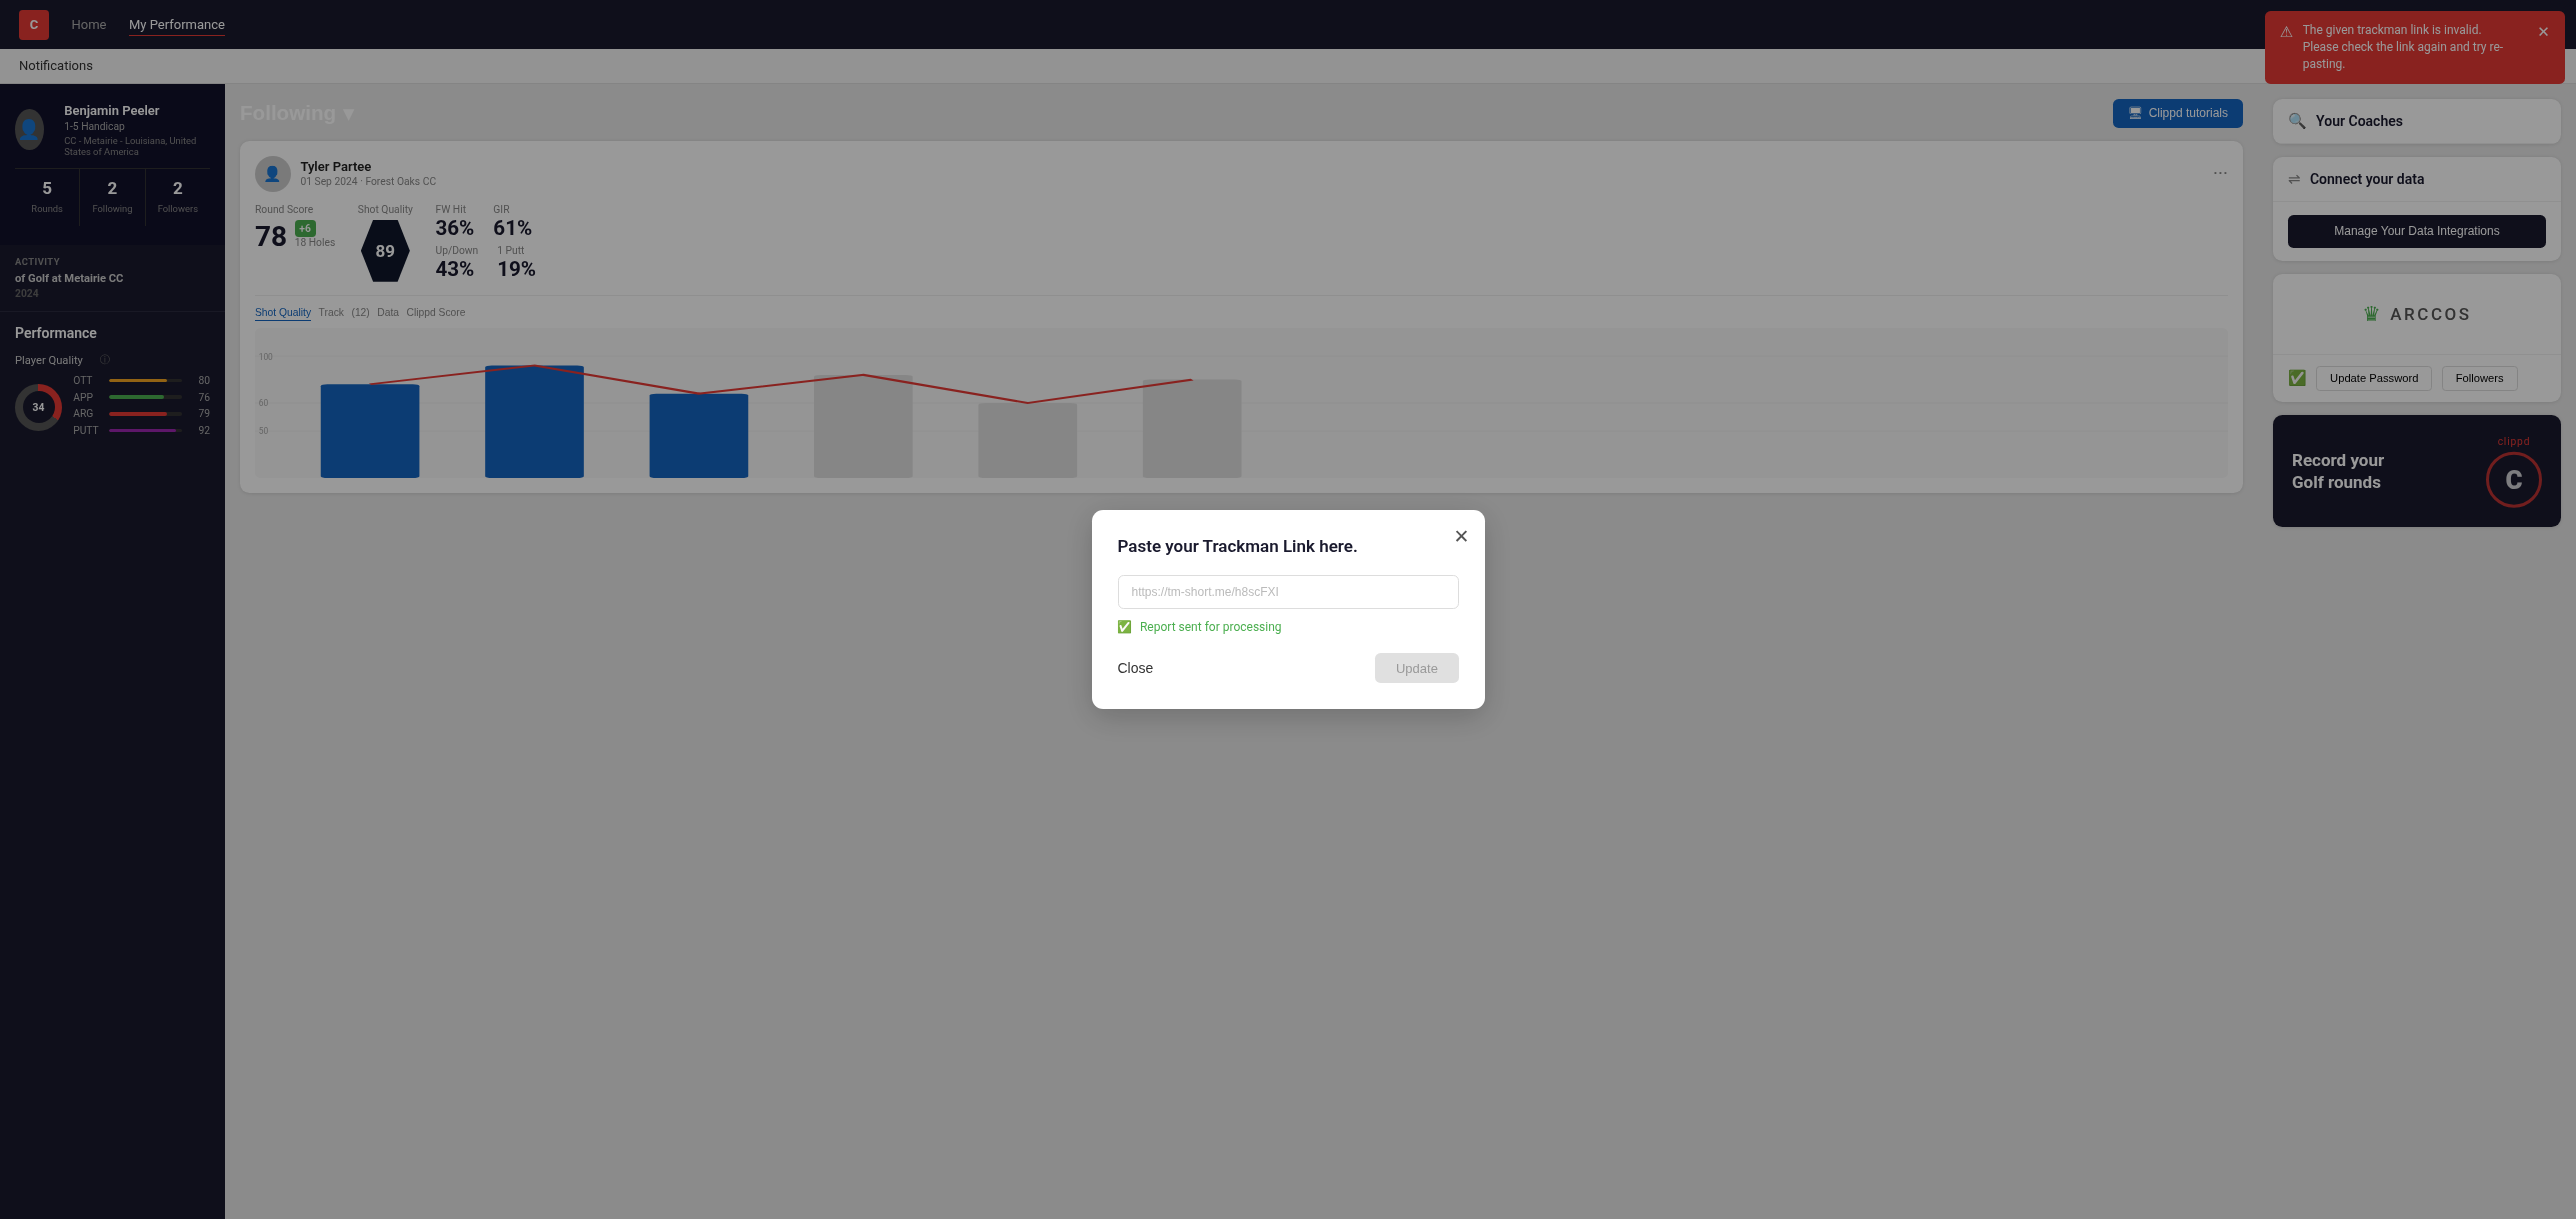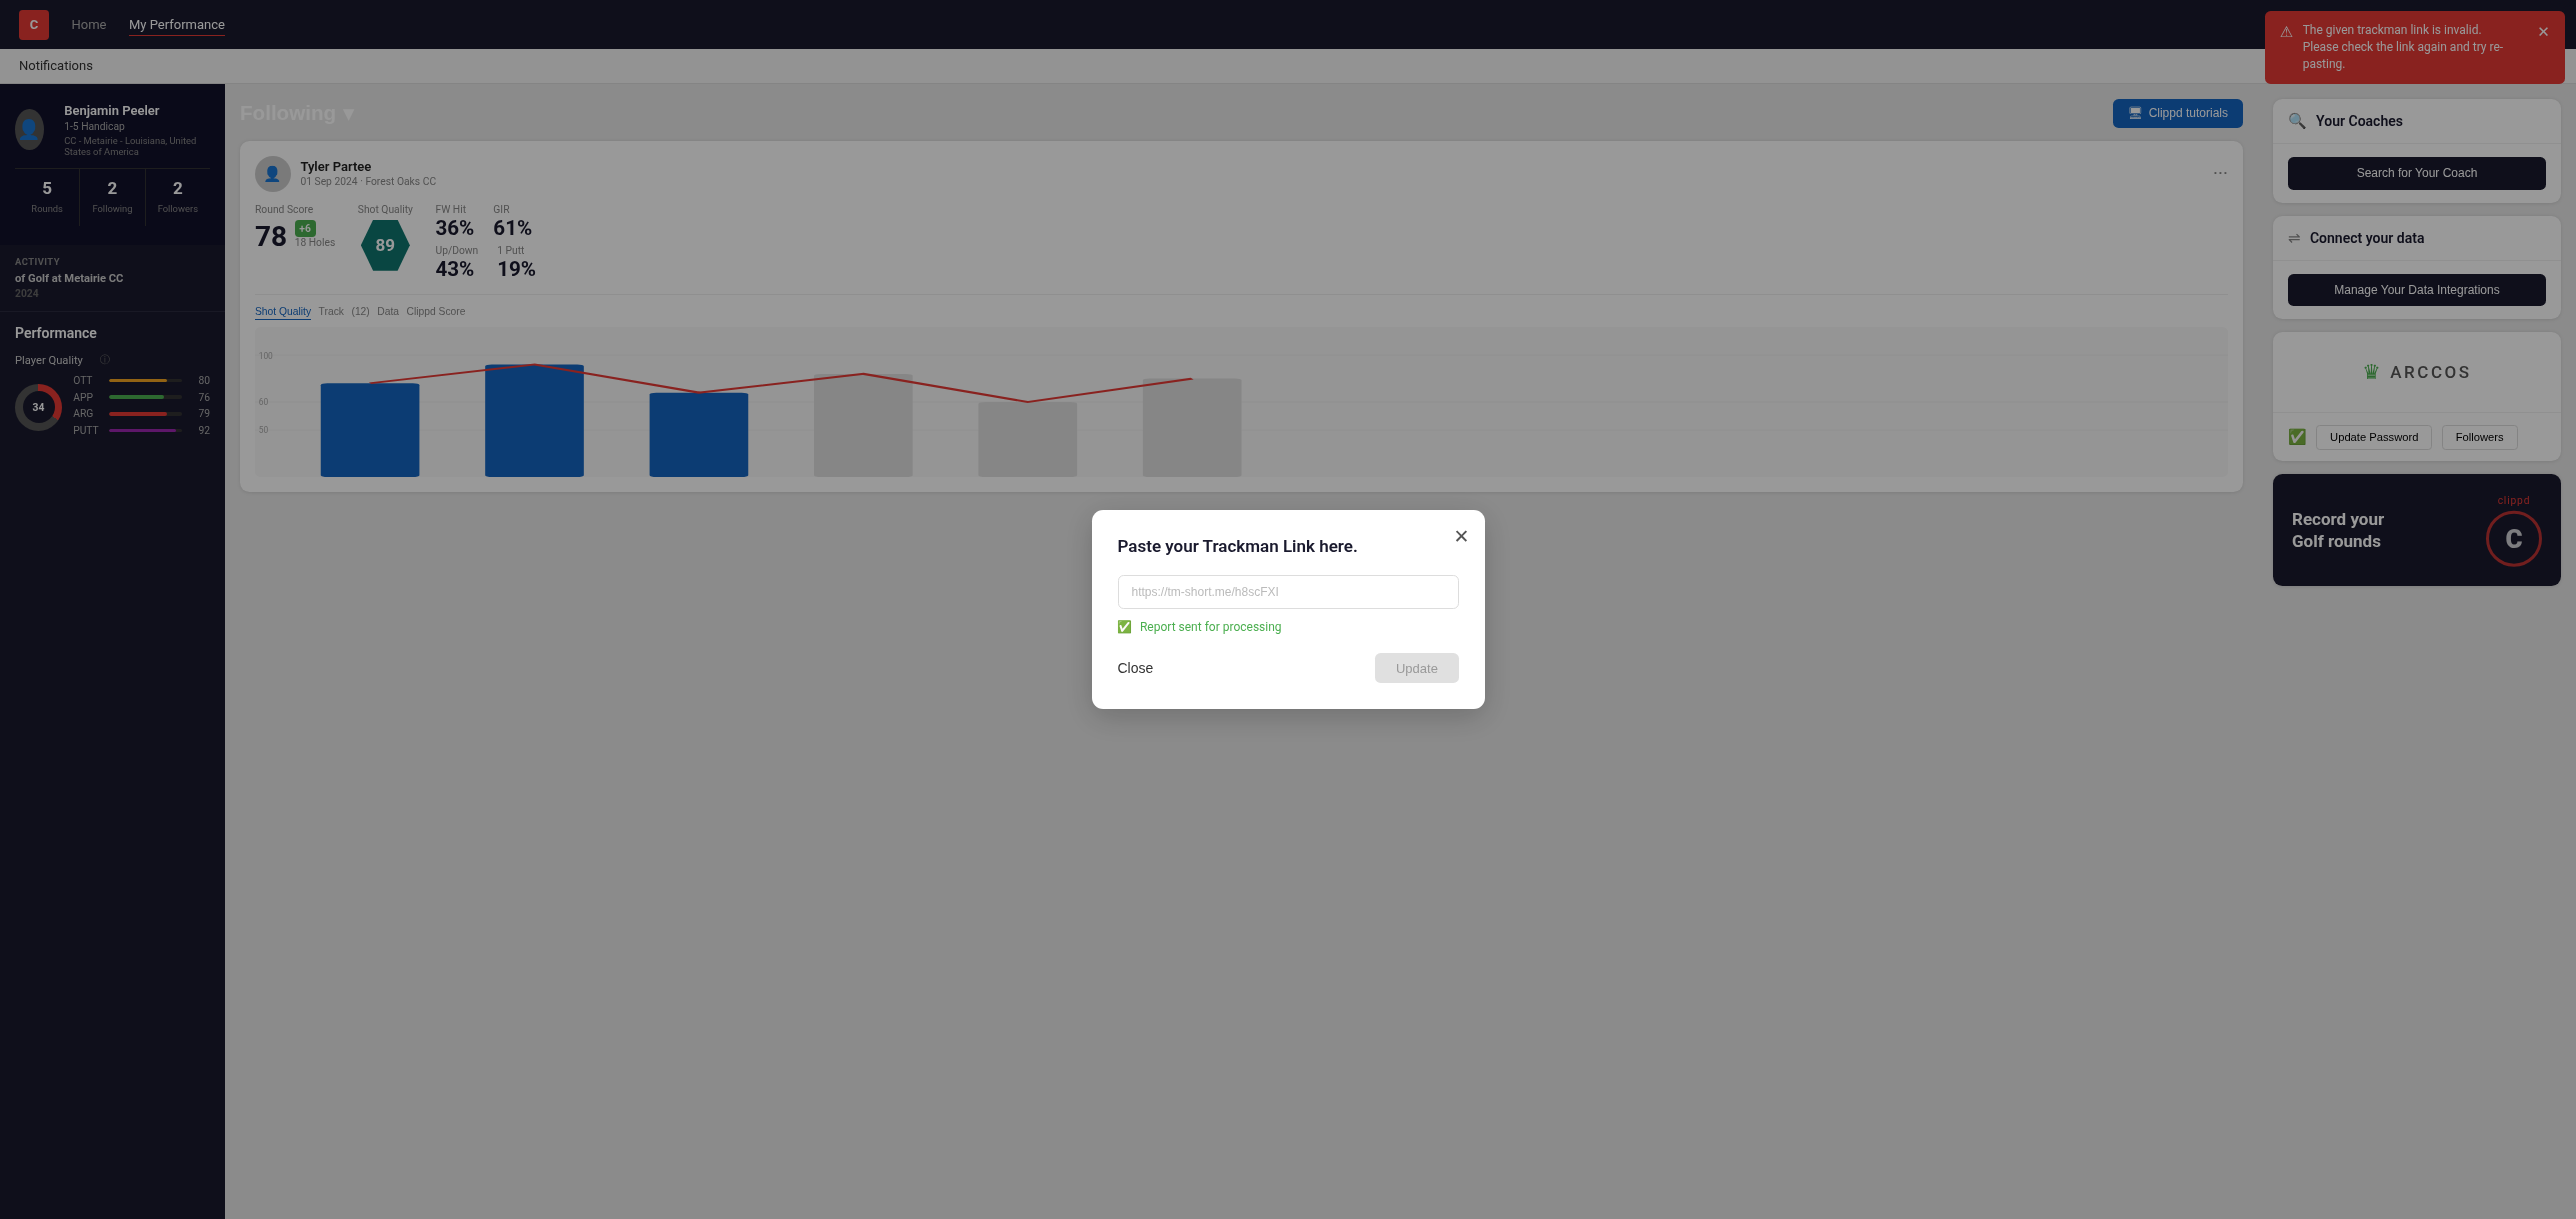--- a/index.html
+++ b/index.html
@@ -321,23 +321,23 @@
       font-size: 10.3px;
       color: #888;
       margin-bottom: 1.9px;
     }
     .stat-block-val {
       font-size: 28px;
       font-weight: 700;
       color: #1a1a2e;
     }
     .score-badge {
-      background: #0f766e;
-      color: white;
-      width: 49px; height: 51px;
+      background: #0f172a;
+      color: white;
+      width: 49px; height: 62px;
       border-radius: 7.5px;
       clip-path: polygon(25% 0%, 75% 0%, 100% 50%, 75% 100%, 25% 100%, 0% 50%);
       display: flex; align-items: center; justify-content: center;
       font-size: 17px;
       font-weight: 700;
     }
     .shot-quality-col {
       display: flex;
       flex-direction: column;
       align-items: center;
@@ -813,23 +813,20 @@
       </div>
     </div>
   </main>
 
   <aside class="right-panel">
     <div class="panel-card">
       <div class="panel-header">
         <span class="panel-header-icon">🔍</span>
         <span class="panel-header-title">Your Coaches</span>
       </div>
-      <div class="panel-body">
-        <button class="panel-dark-btn">Search for Your Coach</button>
-      </div>
     </div>
 
     <div class="panel-card">
       <div class="panel-header">
         <span class="panel-header-icon">⇌</span>
         <span class="panel-header-title">Connect your data</span>
       </div>
       <div class="panel-body">
         <button class="panel-dark-btn">Manage Your Data Integrations</button>
       </div>

